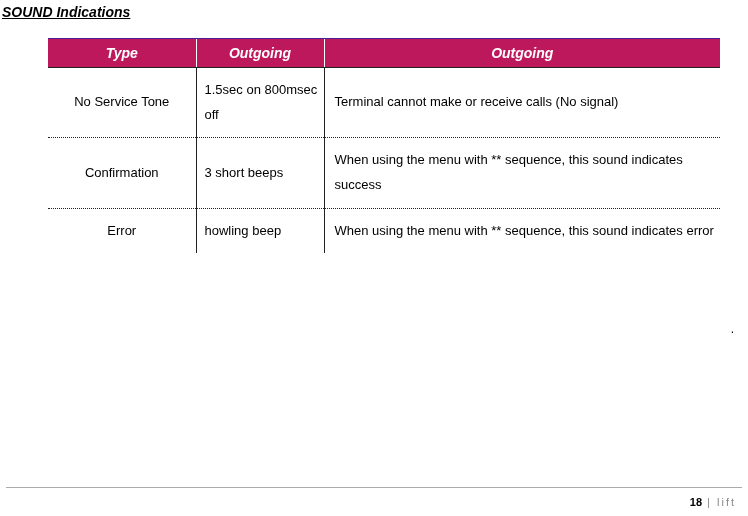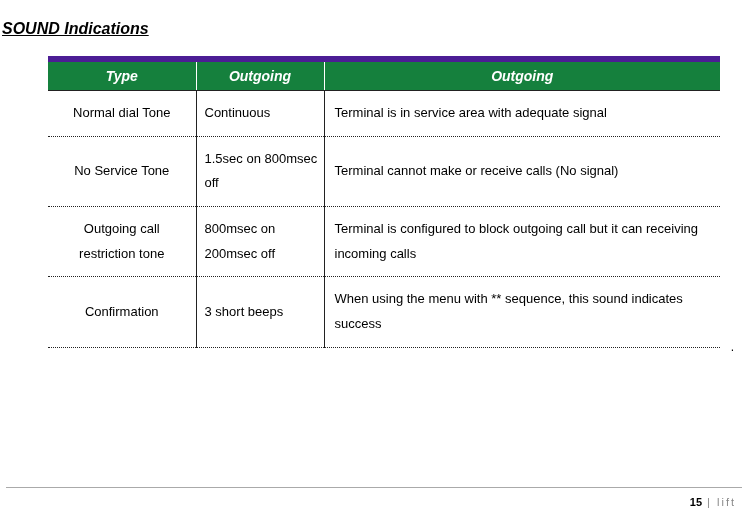--- a/index.html
+++ b/index.html
@@ -8,42 +8,42 @@
     background: #fff;
     width: 748px;
     height: 516px;
     position: relative;
     padding: 0;
   }
   .title {
     font-weight: bold;
     font-style: italic;
     text-decoration: underline;
-    font-size: 16px;
+    font-size: 14px;
     color: #000;
-    margin: 20px 0 18px 2px;
+    margin: 4px 0 18px 2px;
   }
   .table-wrap {
     margin-left: 48px;
     margin-right: 28px;
     position: relative;
   }
   table {
     border-collapse: collapse;
     width: 100%;
     table-layout: fixed;
   }
   th {
-    background: #15803d;
+    background: #be185d;
     color: #fff;
     font-weight: bold;
     font-style: italic;
     font-size: 14px;
     padding: 6px 4px;
-    border-top: 6px solid #4c1d95;
+    border-top: 1px solid #4c1d95;
     border-bottom: 1px solid #222;
   }
   th + th { border-left: 1px solid #fff; }
   .col-type { width: 148px; }
   .col-cond { width: 128px; }
   .col-mean { }
   td {
     font-size: 13px;
     color: #000;
     padding: 10px 6px;
@@ -94,40 +94,35 @@
     </colgroup>
     <thead>
       <tr>
         <th>Type</th>
         <th>Outgoing</th>
         <th>Outgoing</th>
       </tr>
     </thead>
     <tbody>
       <tr class="dotted">
-        <td class="type">Normal dial Tone</td>
-        <td class="cond">Continuous</td>
-        <td class="mean">Terminal is in service area with adequate signal</td>
-      </tr>
-      <tr class="dotted">
         <td class="type">No Service Tone</td>
         <td class="cond">1.5sec on 800msec off</td>
         <td class="mean">Terminal cannot make or receive calls (No signal)</td>
       </tr>
       <tr class="dotted">
-        <td class="type">Outgoing call restriction tone</td>
-        <td class="cond">800msec on 200msec off</td>
-        <td class="mean">Terminal is configured to block outgoing call but it can receiving incoming calls</td>
-      </tr>
-      <tr class="dotted">
         <td class="type">Confirmation</td>
         <td class="cond">3 short beeps</td>
         <td class="mean">When using the menu with ** sequence, this sound indicates success</td>
+      </tr>
+      <tr>
+        <td class="type">Error</td>
+        <td class="cond">howling beep</td>
+        <td class="mean">When using the menu with ** sequence, this sound indicates error</td>
       </tr>
     </tbody>
   </table>
   <span class="stray-dot" style="right:-14px; top:284px;">.</span>
 </div>
 
 <div class="footer-rule"></div>
 <div class="footer">
-  <span class="pnum">15</span><span> | </span><span>lift</span>
+  <span class="pnum">18</span><span> | </span><span>lift</span>
 </div>
 
 </body></html>

